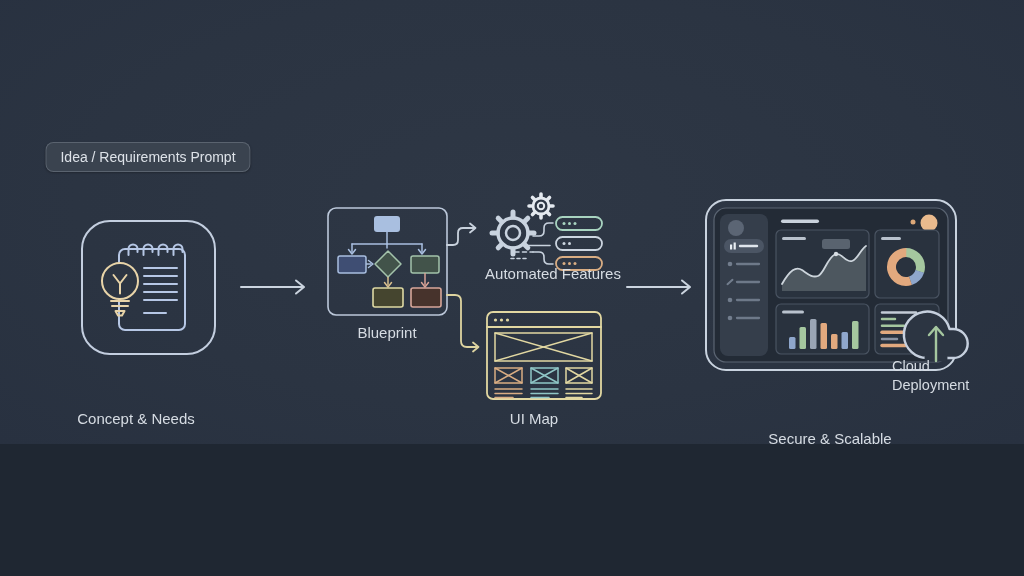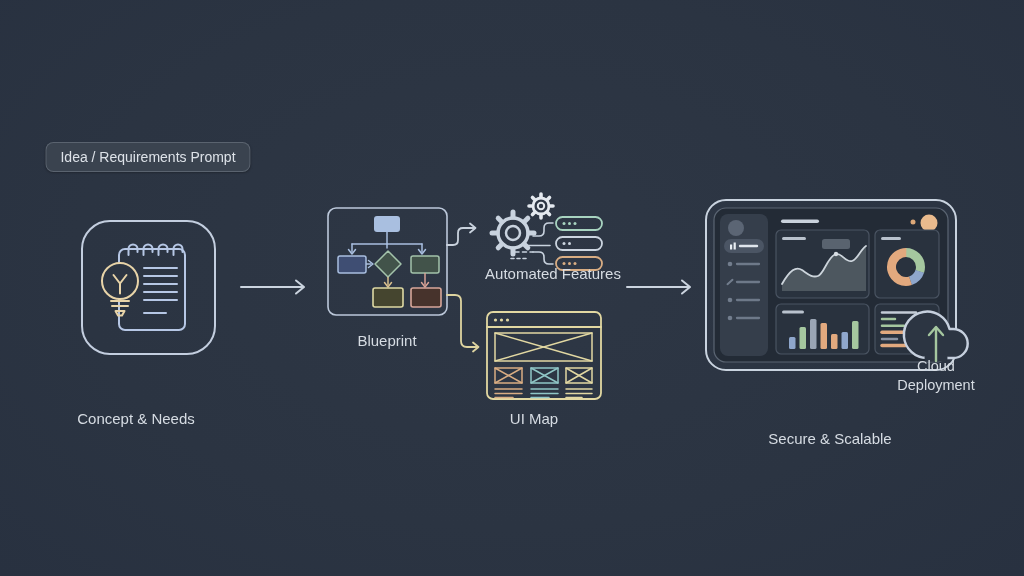--- a/index.html
+++ b/index.html
@@ -1,36 +1,36 @@
 <!DOCTYPE html>
 <html><head>
 <meta charset="utf-8">
 <style>
   html,body{margin:0;padding:0;background:#1f2732;}
   #canvas{
-    position:relative;width:1024px;height:576px;overflow:hidden;
+    position:relative;width:1024px;height:444px;overflow:hidden;
     background:radial-gradient(ellipse at 50% 45%, #2e3745 0%, #2b3442 60%, #283140 100%);
     font-family:"Liberation Sans", sans-serif;
   }
   #scene-svg{position:absolute;left:0;top:0;}
   .pill{
     position:absolute;top:142px;height:28px;line-height:28px;
     transform:translateX(-50%);
     padding:0 14px;border-radius:8px;
     background:#3a434f;border:1px solid rgba(205,215,228,0.22);
     color:#dde2e8;font-size:14px;white-space:nowrap;
     box-shadow:0 1px 2px rgba(0,0,0,0.25);
   }
   .caption{
     position:absolute;transform:translateX(-50%);
     color:#d6dce3;font-size:15px;white-space:nowrap;
   }
   .caption-wrap{
     position:absolute;transform:translateX(-50%);
-    color:#d6dce3;font-size:14.5px;text-align:center;
+    color:#d6dce3;font-size:14.5px;
     width:88px;line-height:1.32;
   }
 </style>
 </head>
 <body>
 
 <div id="canvas">
 
   <svg id="scene-svg" width="1024" height="576" viewBox="0 0 1024 576" fill="none" stroke-linecap="round" stroke-linejoin="round">
 
@@ -281,19 +281,19 @@
       <g stroke="#a5c79f" stroke-width="2.4">
         <line x1="936" y1="361" x2="936" y2="328"></line>
         <polyline points="929,335 936,327 943,335"></polyline>
       </g>
     </g>
   </svg>
 
   <div class="pill" style="left:148px">Idea / Requirements Prompt</div>
 
   <div class="caption" style="left:136px;top:410px">Concept &amp; Needs</div>
-  <div class="caption" style="left:387px;top:332px">Blueprint</div>
+  <div class="caption" style="left:387px;top:324px">Blueprint</div>
   <div class="caption" style="left:553px;top:265px">Automated Features</div>
   <div class="caption" style="left:534px;top:410px">UI Map</div>
   <div class="caption" style="left:830px;top:430px">Secure &amp; Scalable</div>
   <div class="caption-wrap" style="left:936px;top:357px">Cloud Deployment</div>
 
 </div>
 
 </body></html>

